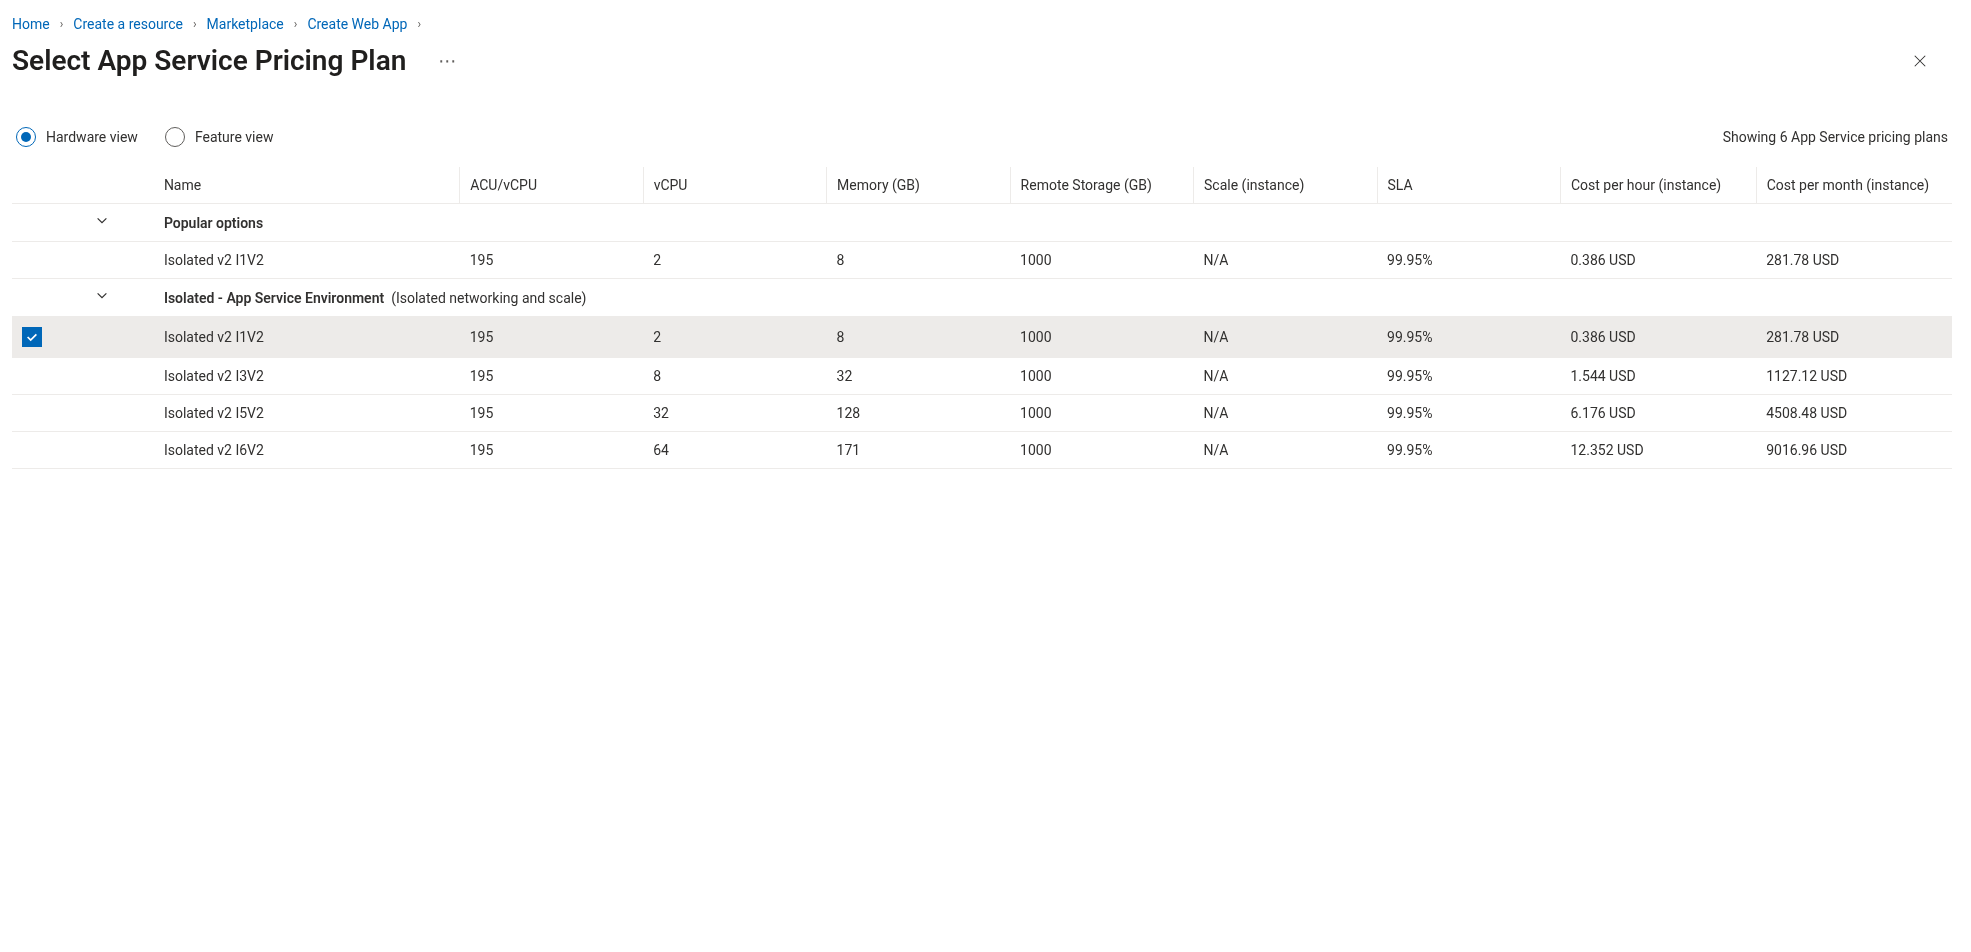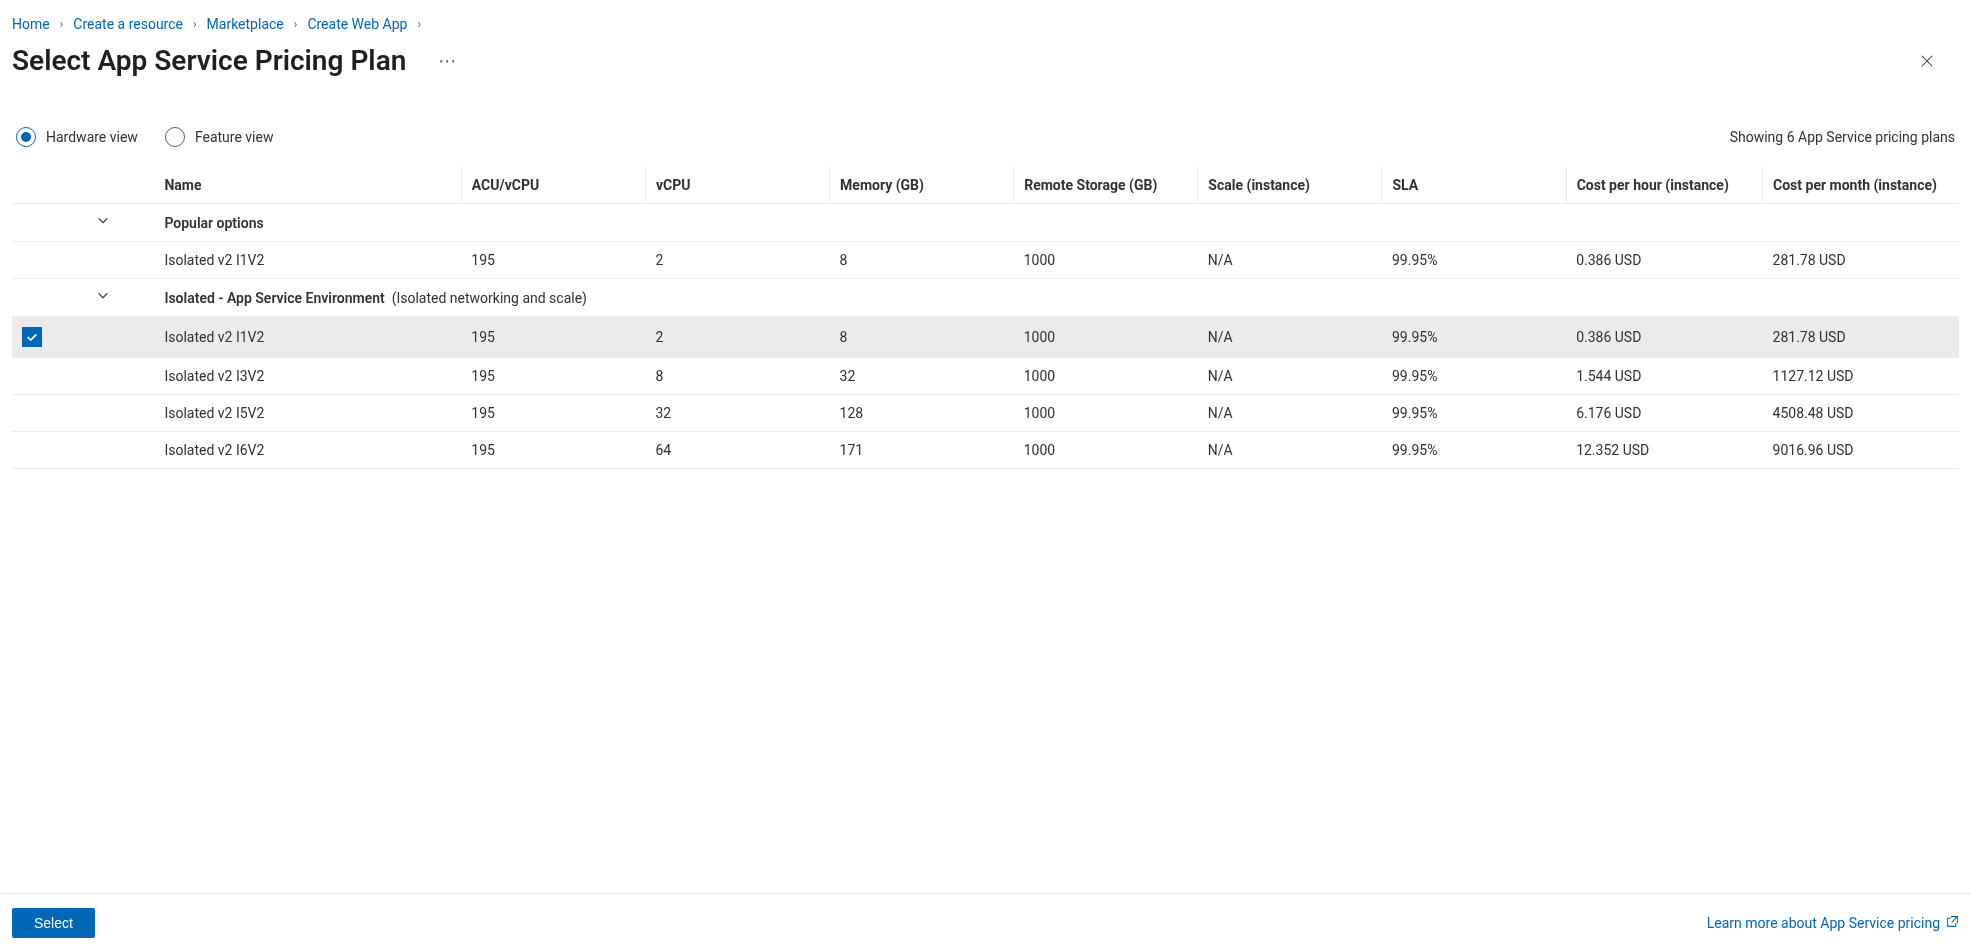--- a/index.html
+++ b/index.html
@@ -6,21 +6,21 @@
   body {
     font-family: "Segoe UI", -apple-system, BlinkMacSystemFont, Roboto, sans-serif;
     font-size: 13px;
     color: #323130;
     background: #fff;
   }
   .page {
     width: 1971px;
     min-height: 952px;
     position: relative;
-    padding: 12px 12px 0 12px;
+    padding: 12px 19px 0 12px;
   }
   
   .breadcrumb {
     display: flex;
     align-items: center;
     gap: 10px;
     font-size: 14px;
     padding: 4px 0 12px 0;
   }
   .breadcrumb a { color: #0067b8; text-decoration: none; cursor: pointer; }
@@ -53,21 +53,21 @@
     width: 20px; height: 20px; border-radius: 50%;
     border: 1px solid #605e5c; display: flex; align-items: center; justify-content: center;
   }
   .radio-circle.checked { border-color: #0067b8; }
   .radio-dot { width: 10px; height: 10px; border-radius: 50%; background: #0067b8; }
   .plan-count { font-size: 14px; color: #323130; }
   
   .table-wrap { margin-top: 20px; }
   table { width: 100%; border-collapse: collapse; table-layout: fixed; }
   th {
-    text-align: left; font-weight: 700; font-size: 14px; color: #323130;
+    text-align: left; font-weight: 400; font-size: 14px; color: #323130;
     padding: 10px 10px; border-bottom: 1px solid #edebe9; vertical-align: top;
     border-right: 1px solid #edebe9;
   }
   th:last-child { border-right: none; }
   th.check-col { width: 60px; border-right: none; }
   th.chevron-col { width: 56px; border-right: none; }
   th.name-col { width: 250px; }
   th.num-col { width: 150px; margin-left: 33px; }
   th.cost-col { width: 160px; }
   td {
@@ -251,25 +251,14 @@
             <td>1000</td>
             <td>N/A</td>
             <td>99.95%</td>
             <td class="bold">12.352 USD</td>
             <td class="bold">9016.96 USD</td>
           </tr>
         </tbody>
     </table>
   </div>
 
-  <div class="footer">
-    <button class="select-btn">Select</button>
-    <a class="learn-link">
-      <span>Learn more about App Service pricing</span>
-      <span class="ext-icon">
-        <svg viewBox="0 0 16 16">
-            <path d="M6 2h8v8M14 2L7 9M12 10v4H2V4h4" fill="none" stroke="#0067b8" stroke-width="1.3"></path>
-          </svg>
-      </span>
-    </a>
-  </div>
 
 </div>
 
 </body></html>

